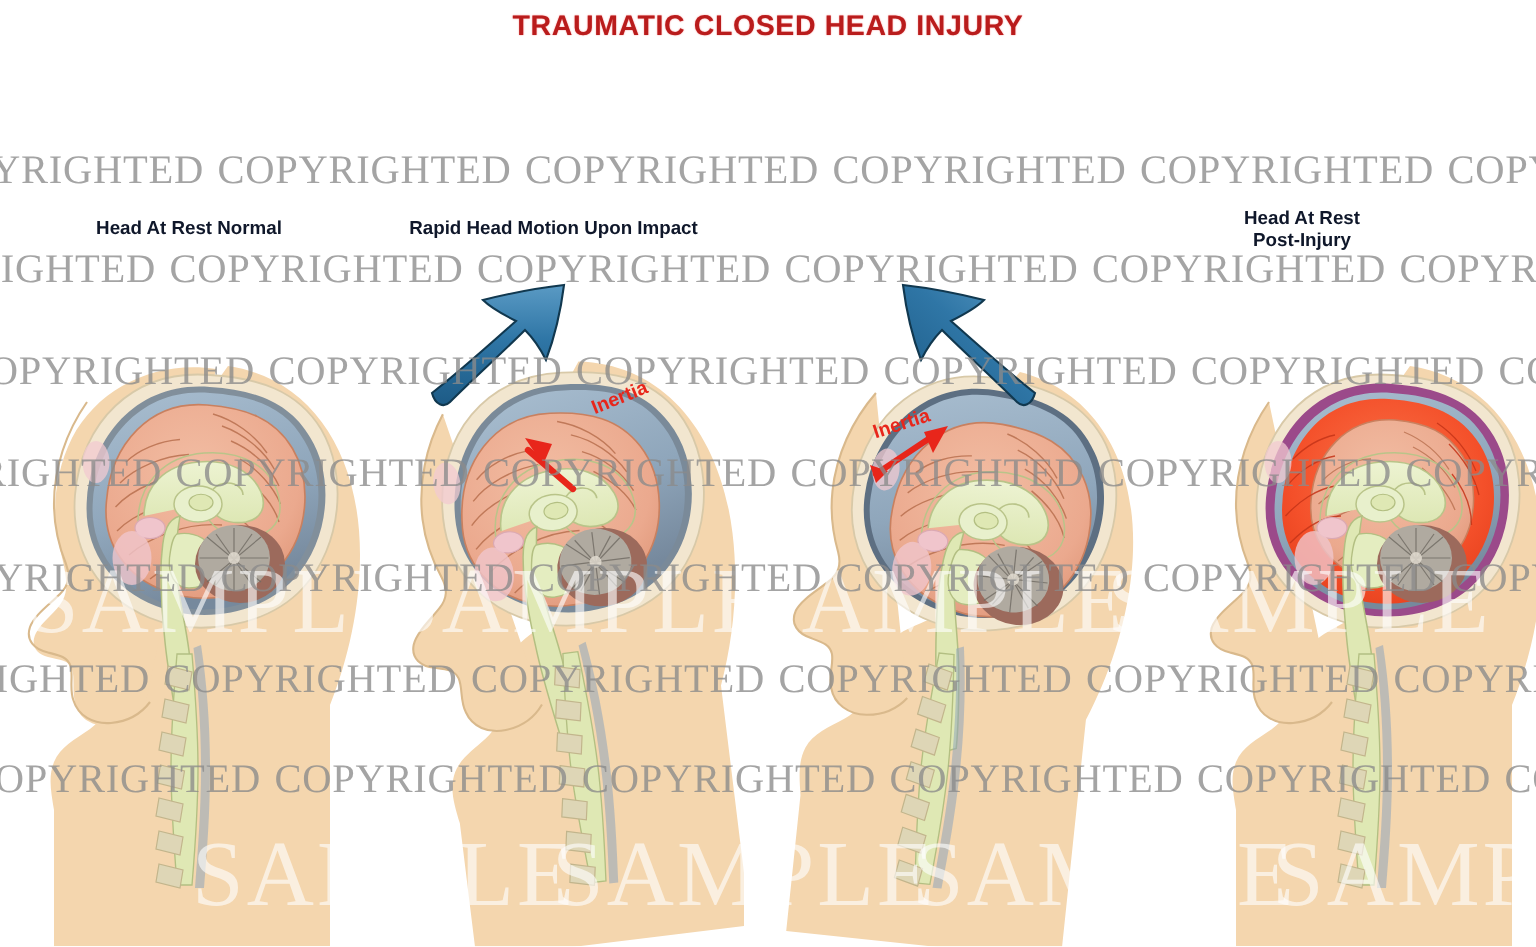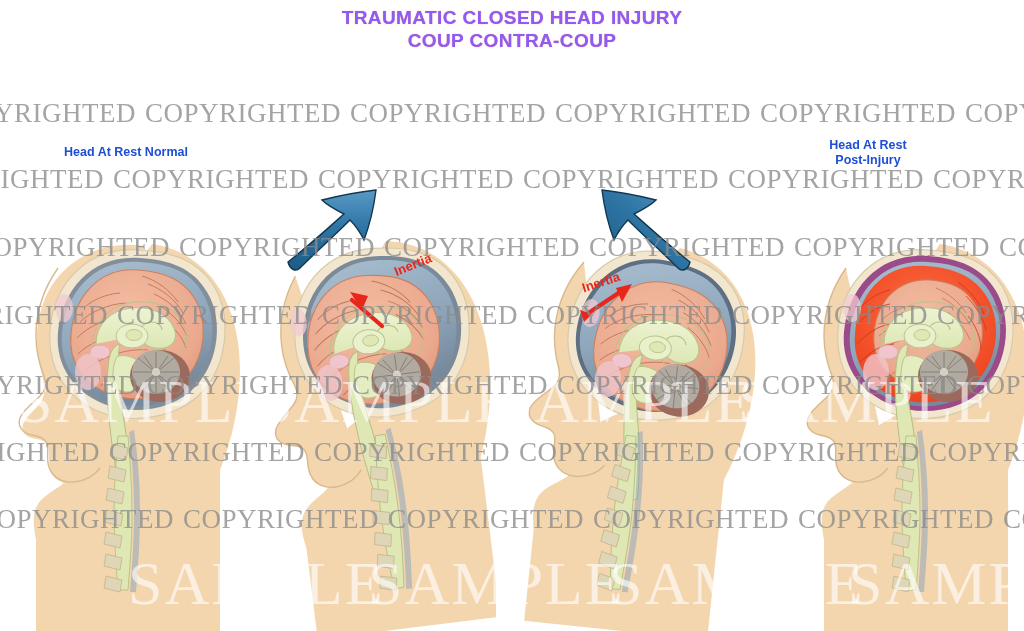--- a/index.html
+++ b/index.html
@@ -11,30 +11,30 @@
   #stage{position:absolute;inset:0;width:1024px;height:631px;overflow:hidden;background:#fff;}
 
   
   .title-block{
     position:absolute;left:0;top:6px;width:1024px;text-align:center;
     z-index:40;pointer-events:none;
   }
   .title-line{
     font-family:"Liberation Sans", sans-serif;
     font-weight:bold;font-size:19px;letter-spacing:0.4px;
-    color:#8b5cf6;line-height:23px;
+    color:#b91c1c;line-height:23px;
     text-shadow:0 0 1px rgba(238,17,17,.55);
   }
   .title-line.l2{font-size:19px;}
 
   
   .caption{
     position:absolute;z-index:38;text-align:center;
     font-family:"Liberation Sans", sans-serif;
-    font-weight:bold;font-size:12.5px;color:#1d4ed8;line-height:15px;
+    font-weight:bold;font-size:12.5px;color:#0f172a;line-height:15px;
     white-space:pre-line;pointer-events:none;
   }
 
   
   #wm-copy{position:absolute;inset:0;z-index:30;pointer-events:none;}
   .wm-c{
     position:absolute;
     font-family:"Liberation Serif", serif;
     font-size:27px;color:#8b8b8b;opacity:.78;white-space:nowrap;
     letter-spacing:.5px;
@@ -88,21 +88,20 @@
       </linearGradient>
       <linearGradient id="wmGrad" x1="0" y1="0" x2="0" y2="1">
         <stop offset="0%" stop-color="#edf3d2"></stop>
         <stop offset="100%" stop-color="#dde7b4"></stop>
       </linearGradient>
     </defs>
   </svg>
 
   <div class="title-block">
     <div class="title-line l1">TRAUMATIC CLOSED HEAD INJURY</div>
-    <div class="title-line l2">COUP CONTRA-COUP</div>
   </div>
 
   <div id="figures">
 
     <div class="panel" style="left:-8px">
       <div class="figure">
         <svg width="256" height="631" viewBox="0 0 256 631">
           <g>
 
             <path d="M150 258 C150 290 152 320 152 345 C152 372 146 392 132 404
@@ -551,20 +550,21 @@
     <div class="wm-s" style="left:258px;top:366px">SAMPLE</div>
     <div class="wm-s" style="left:498px;top:366px">SAMPLE</div>
     <div class="wm-s" style="left:738px;top:366px">SAMPLE</div>
     <div class="wm-s" style="left:128px;top:548px">SAMPLE</div>
     <div class="wm-s" style="left:368px;top:548px">SAMPLE</div>
     <div class="wm-s" style="left:608px;top:548px">SAMPLE</div>
     <div class="wm-s" style="left:848px;top:548px">SAMPLE</div>
   </div>
 
   <div class="caption" style="left:28px;top:145px;width:196px">Head At Rest Normal</div>
+  <div class="caption" style="left:240px;top:145px;width:258px">Rapid Head Motion Upon Impact</div>
   <div class="caption" style="left:780px;top:138px;width:176px">Head At Rest
 Post-Injury</div>
 
   <div style="position:absolute;left:392px;top:265px;z-index:28;
               font-family:'Liberation Sans',sans-serif;font-weight:bold;font-size:13px;
               color:#e8261b;transform:rotate(-22deg);transform-origin:left top;">Inertia</div>
   <div style="position:absolute;left:580px;top:281px;z-index:28;
               font-family:'Liberation Sans',sans-serif;font-weight:bold;font-size:13px;
               color:#e8261b;transform:rotate(-18deg);transform-origin:left top;">Inertia</div>
 

